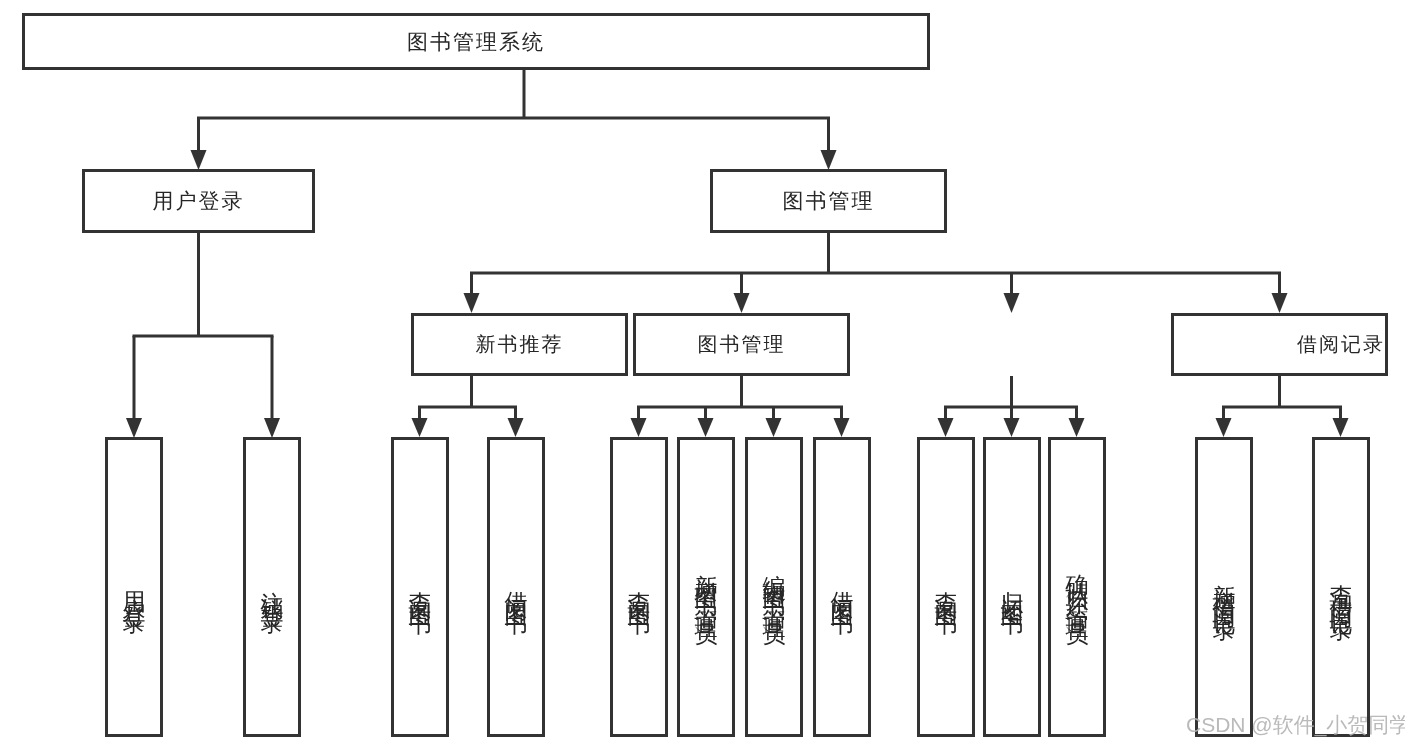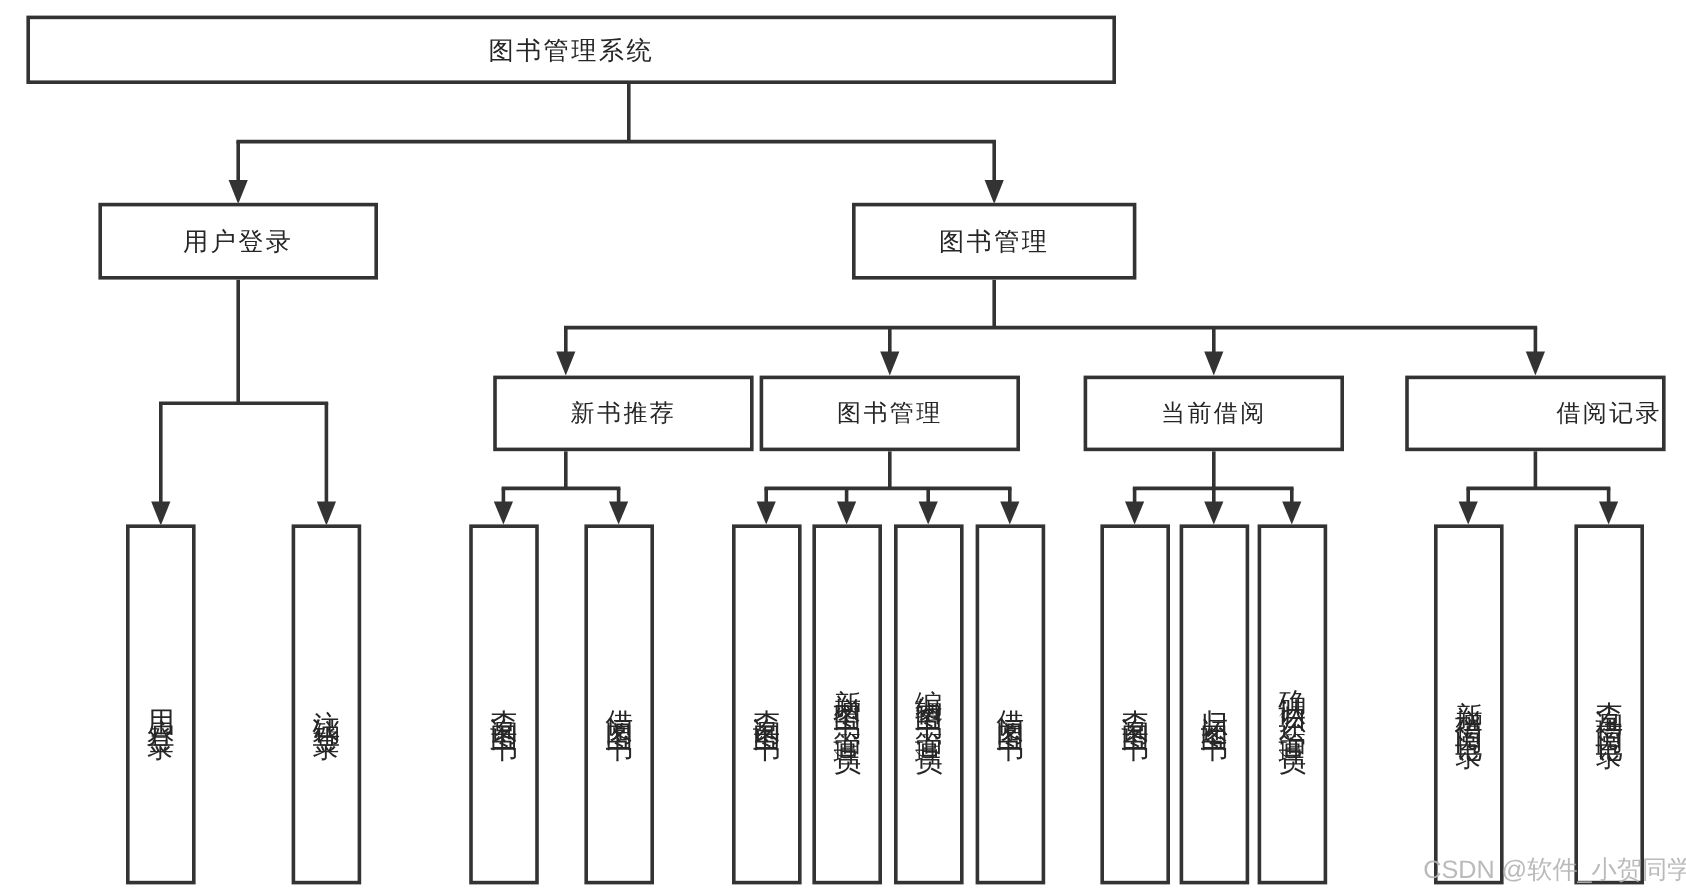--- a/index.html
+++ b/index.html
@@ -125,23 +125,20 @@
   <div class="node lv2" style="left:710px;width:237px;">
     <span>图书管理</span>
   </div>
 
   <div class="node lv3" style="left:379px;margin-left:32px;">
     <span>新书推荐</span>
   </div>
   <div class="node lv3" style="left:633px;">
     <span>图书管理</span>
   </div>
-  <div class="node lv3" style="left:903px;">
-    <span>当前借阅</span>
-  </div>
   <div class="node lv3" style="left:1171px;justify-content:flex-end;">
     <span>借阅记录</span>
   </div>
 
   <div class="leaf" style="left:105px;">
     <span>用户登录</span>
   </div>
   <div class="leaf" style="left:243px;">
     <span>注销登录</span>
   </div>

